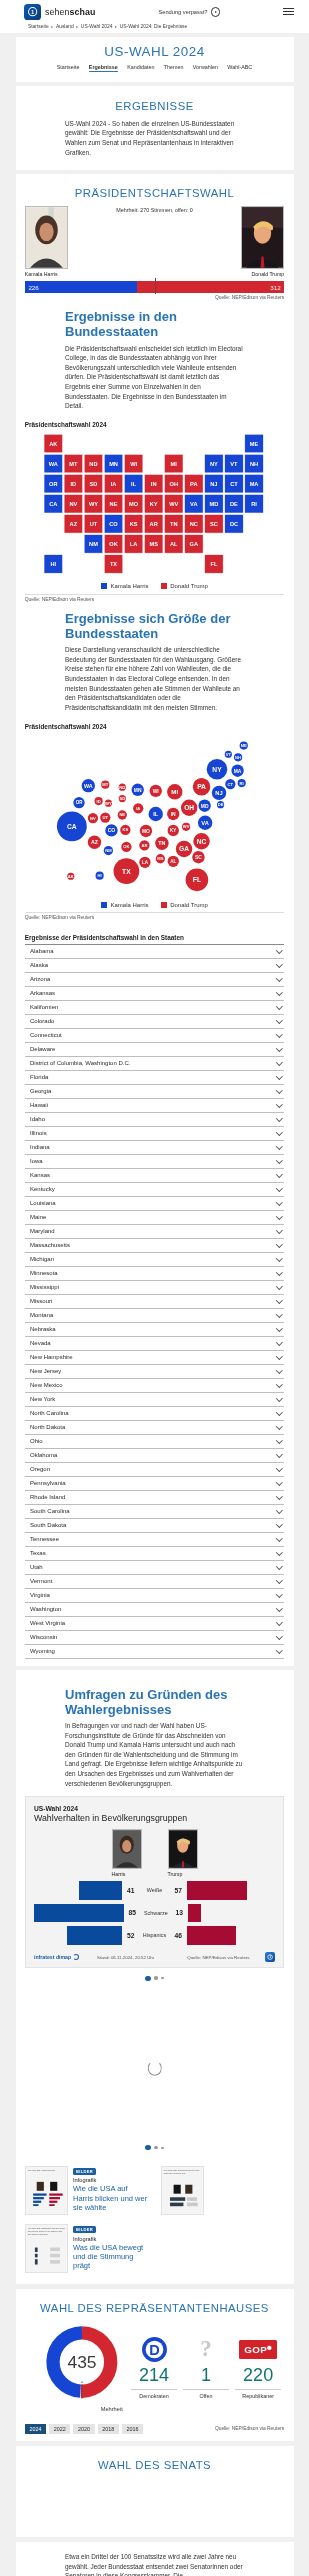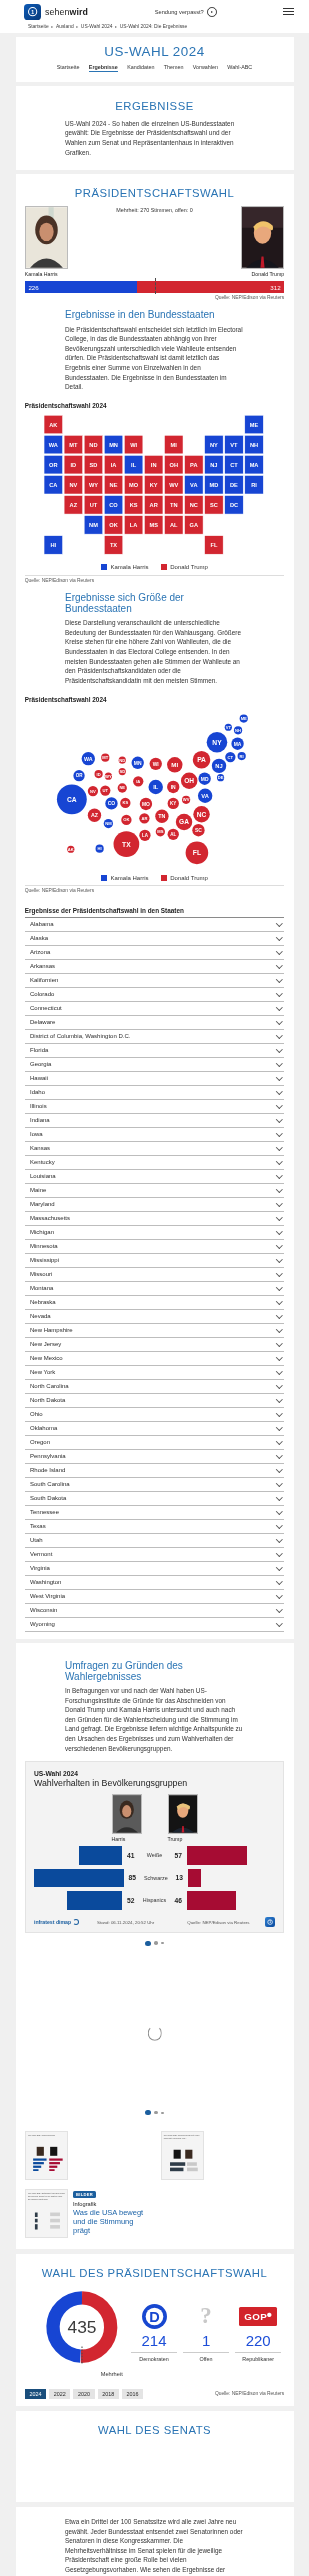--- a/index.html
+++ b/index.html
@@ -17,21 +17,21 @@
   .crumbs{background:#fff;padding:1px 15.5px 4.1px 28px;font-size:4.9px;color:#3c3c3c;display:flex;gap:2.6px;align-items:center;}
   .crumbs .sep{color:#777;font-size:4.1px;}
   
   .card{background:#fff;margin:4.6px 15.5px;padding:7.2px 9.3px;}
   h1.page-title{color:#2a74b4;text-align:center;font-size:13.4px;font-weight:normal;letter-spacing:0.5px;margin:2.1px 0 5.2px;}
   .tabs{display:flex;justify-content:center;gap:9.3px;font-size:5.4px;padding-bottom:2.1px;}
   .tab{color:#333;padding-bottom:1.5px;cursor:pointer;}
   .tab.active{font-weight:bold;border-bottom:1px solid #2a74b4;}
   h2.section{color:#2a74b4;text-align:center;font-size:11.3px;font-weight:normal;letter-spacing:0.5px;margin:6.2px 0 7.2px;}
   .intro-text,.sub-text{max-width:179px;margin:0 auto 5.2px;font-size:6.4px;line-height:1.5;color:#333;}
-  h3.blue{color:#2a74b4;font-size:10px;font-weight:normal;margin:9.3px 0 4.1px;}
+  h3.blue{color:#2a74b4;font-size:13px;font-weight:bold;margin:9.3px 0 4.1px;}
   .text-block{max-width:179px;margin:0 auto 7.2px;}
   
   .majority-note{text-align:center;font-size:5.4px;color:#333;margin:1px 0 0;}
   .cands{display:flex;justify-content:space-between;align-items:flex-end;margin-top:-6.2px;}
   .cand{display:flex;flex-direction:column;}
   .cand.right{align-items:flex-end;}
   .portrait{width:41px;height:61px;border:0.5px solid #bbb;overflow:hidden;}
   .cand-name{font-size:5.2px;color:#222;margin-top:1.5px;}
   .ev-bar{display:flex;height:12px;margin-top:4.1px;position:relative;}
   .ev-bar .dem{background:#1745d3;color:#fff;font-size:6.2px;display:flex;align-items:center;padding-left:3.6px;}
@@ -81,42 +81,42 @@
   .badge{display:inline-block;background:#1c5f9e;color:#fff;font-size:4.1px;font-weight:bold;padding:1px 3.1px;border-radius:1.5px;letter-spacing:0.3px;}
   .kicker{font-size:5.7px;color:#222;margin:2.6px 0 1px;}
   .t-title{font-size:7.5px;color:#1c63a8;line-height:1.25;}
   
   .house-flex{display:flex;align-items:center;gap:5.2px;margin-top:3.1px;}
   .donut-wrap{width:98px;text-align:right;flex:0 0 auto;}
   .donut-label{font-size:5.7px;color:#333;margin-top:1px;}
   .stats{flex:1;display:flex;justify-content:space-around;align-items:flex-start;}
   .stat{text-align:center;width:46px;}
   .stat .icon-zone{height:29px;display:flex;align-items:center;justify-content:center;}
-  .stat .num{font-size:15px;color:#1d4ed8;margin-top:1px;}
+  .stat .num{font-size:18px;color:#0f766e;margin-top:1px;}
   .stat hr{border:none;border-top:0.5px solid #ccc;margin:3.1px 0;}
   .stat .lbl{font-size:5.4px;color:#333;}
   .qmark{font-size:23px;font-weight:bold;color:#c9c9c9;font-family:"Liberation Serif",serif;}
   .gop-box{background:#d2232a;color:#fff;font-weight:bold;font-size:9.8px;padding:4.1px 5.2px;border-radius:1.5px;letter-spacing:0.3px;}
   .gop-box sup{font-size:4.1px;}
   .house-foot{display:flex;align-items:center;justify-content:space-between;margin-top:11.3px;}
   .chips{display:flex;gap:3.1px;}
   .chip{font-size:5.4px;padding:2.1px 4.6px;background:#e4e4e4;color:#2b2b2b;cursor:pointer;}
   .chip.active{background:#1a4e7c;color:#fff;}
 </style>
 </head>
 <body>
 
 <header class="site-header">
   <div class="logo-box">
     <svg width="11.3" height="11.3" viewBox="0 0 22 22">
       <circle cx="11" cy="11" r="8" fill="none" stroke="#fff" stroke-width="2"></circle>
       <text x="11" y="15" font-size="10" fill="#fff" text-anchor="middle" font-family="Liberation Sans,sans-serif" font-weight="bold">1</text>
     </svg>
   </div>
-  <div class="wordmark"><span>sehen</span><b>wird</b></div>
+  <div class="wordmark"><span>sehen</span><b>schau</b></div>
   <div class="header-mid">
     <span>Sendung verpasst?</span>
     <span class="play-circle">
         <span></span>
       </span>
   </div>
   <div class="burger">
       <i></i>
       <i></i>
       <i></i>
@@ -942,20 +942,21 @@
             <rect x="44" y="22" width="16" height="20" fill="#141414"></rect>
             <rect x="6" y="48" width="30" height="5" fill="#0a4a9c"></rect>
             <rect x="6" y="56" width="24" height="5" fill="#0a4a9c"></rect>
             <rect x="6" y="64" width="18" height="5" fill="#0a4a9c"></rect>
             <rect x="6" y="72" width="12" height="5" fill="#0a4a9c"></rect>
             <rect x="42" y="48" width="30" height="5" fill="#a60c33"></rect>
             <rect x="42" y="56" width="24" height="5" fill="#a60c33"></rect>
             <rect x="42" y="64" width="18" height="5" fill="#a60c33"></rect>
             <rect x="42" y="72" width="12" height="5" fill="#a60c33"></rect>
           </svg></div>
+        <div><span class="badge">BILDER</span><div class="kicker">Infografik</div><div class="t-title">Wie die USA auf Harris blicken und wer sie wählte</div></div>
       </div>
       <div class="teaser">
         <div class="thumb"><div class="tcap">US-Wahl 2024 Überwiegend gute oder schlechte Meinung von...</div><svg width="38" height="34" viewBox="0 0 74 76">
             <rect x="16" y="24" width="16" height="20" fill="#141414"></rect>
             <rect x="42" y="24" width="16" height="20" fill="#3a2a20"></rect>
             <rect x="8" y="52" width="34" height="8" fill="#2e3c48"></rect>
             <rect x="46" y="52" width="22" height="8" fill="#c9c9c9"></rect>
             <rect x="8" y="64" width="30" height="8" fill="#2e3c48"></rect>
             <rect x="46" y="64" width="24" height="8" fill="#c9c9c9"></rect>
           </svg></div>
@@ -968,21 +969,21 @@
             <rect x="44" y="28" width="22" height="8" fill="#d0d0d0"></rect>
             <rect x="44" y="42" width="22" height="8" fill="#d0d0d0"></rect>
             <rect x="44" y="56" width="22" height="8" fill="#d0d0d0"></rect>
           </svg></div>
         <div><span class="badge">BILDER</span><div class="kicker">Infografik</div><div class="t-title">Was die USA bewegt und die Stimmung prägt</div></div>
       </div>
     </div>
 </section>
 
 <section class="card">
-  <h2 class="section">WAHL DES PRÄSIDENTSCHAFTSWAHL</h2>
+  <h2 class="section">WAHL DES REPRÄSENTANTENHAUSES</h2>
   <div class="house-flex">
     <div class="donut-wrap">
       <svg width="82" height="82" viewBox="0 0 160 160">
         <path d="M 80 23 A 57 57 0 0 0 77.1 136.9" fill="none" stroke="#1745d3" stroke-width="26"></path>
         <path d="M 80 23 A 57 57 0 1 1 77.9 137" fill="none" stroke="#d22630" stroke-width="26"></path>
         <line x1="80" y1="118" x2="80" y2="154" stroke="#4a4a4a" stroke-width="2" stroke-dasharray="3 3"></line>
         <text x="80" y="92" font-size="34" fill="#3c3c3c" text-anchor="middle" font-family="Liberation Sans,sans-serif">435</text>
       </svg>
       <div class="donut-label">Mehrheit</div>
     </div>

